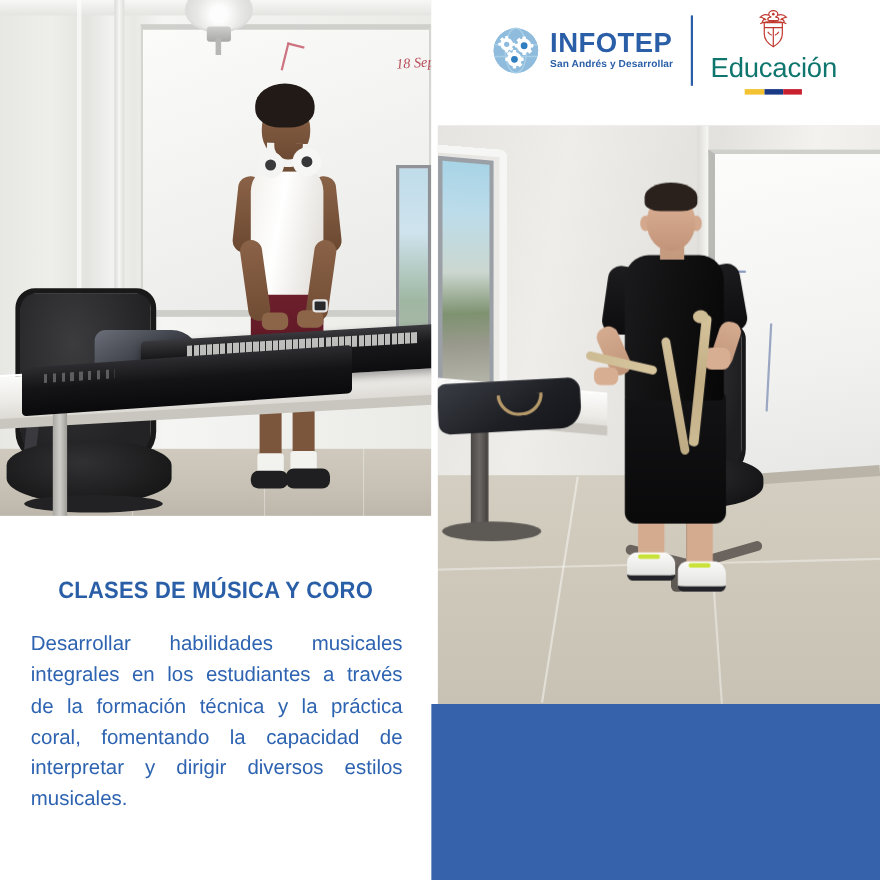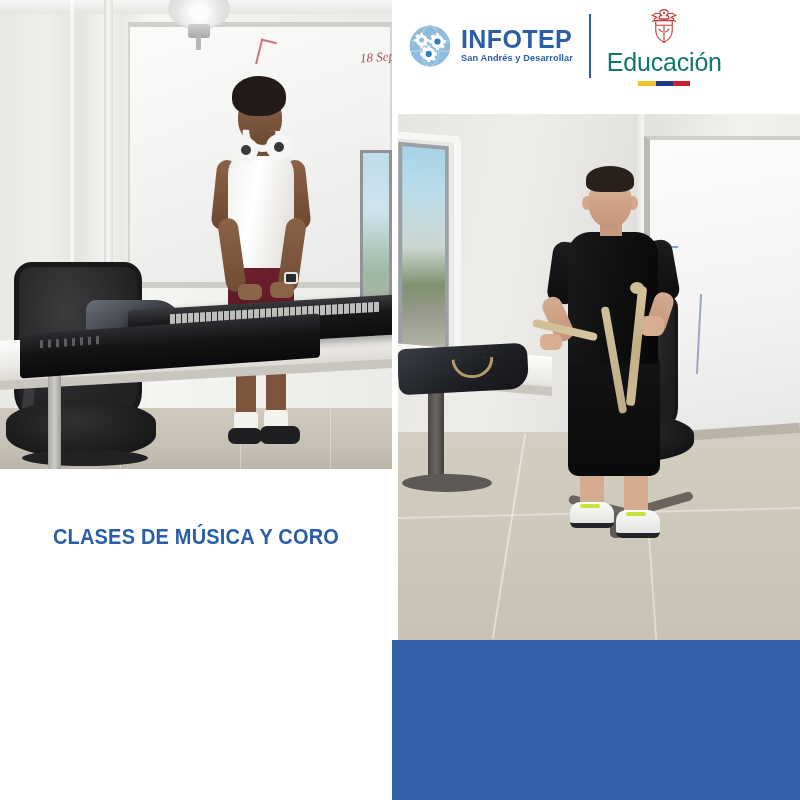--- a/index.html
+++ b/index.html
@@ -345,21 +345,21 @@
     border-radius:4px; transform:rotate(13deg);
   }
   .stick-knob { position:absolute; left:84px; top:116px; width:14px; height:12px;
     background:#cfbd96; border-radius:50%; }
 
   
   .header-panel {
     position:absolute; left:398px; top:0; width:402px; height:91px;
     background:#ffffff;
     border-bottom-left-radius:62px;
-    display:flex; align-items:center; justify-content:flex-start; gap:0px;
+    display:flex; align-items:center; justify-content:center; gap:0px;
   }
   .header-inner { display:flex; align-items:center; gap:16px; padding-left:10px; }
   
   .infotep { display:flex; align-items:center; gap:9px; }
   .globe { width:44px; height:44px; flex:0 0 auto; }
   .infotep-words { display:flex; flex-direction:column; line-height:1; }
   .infotep-name {
     font-size:25px; font-weight:bold; letter-spacing:.4px; color:#2a5fa8;
     font-family:"Liberation Sans", sans-serif;
   }
@@ -615,15 +615,18 @@
             <i style="background:#1b3a86"></i>
             <i style="background:#c8202e"></i>
         </span>
       </div>
 
     </div>
   </div>
 
   <div class="text-panel">
     <div class="title">CLASES DE MÚSICA Y CORO</div>
+    <div class="body-text">
+      <span>Desarrollar habilidades musicales integrales en los estudiantes a través de la formación técnica y la práctica coral, fomentando la capacidad de interpretar y dirigir diversos estilos musicales.</span>
+    </div>
   </div>
 
 </div>
 
 </body></html>

